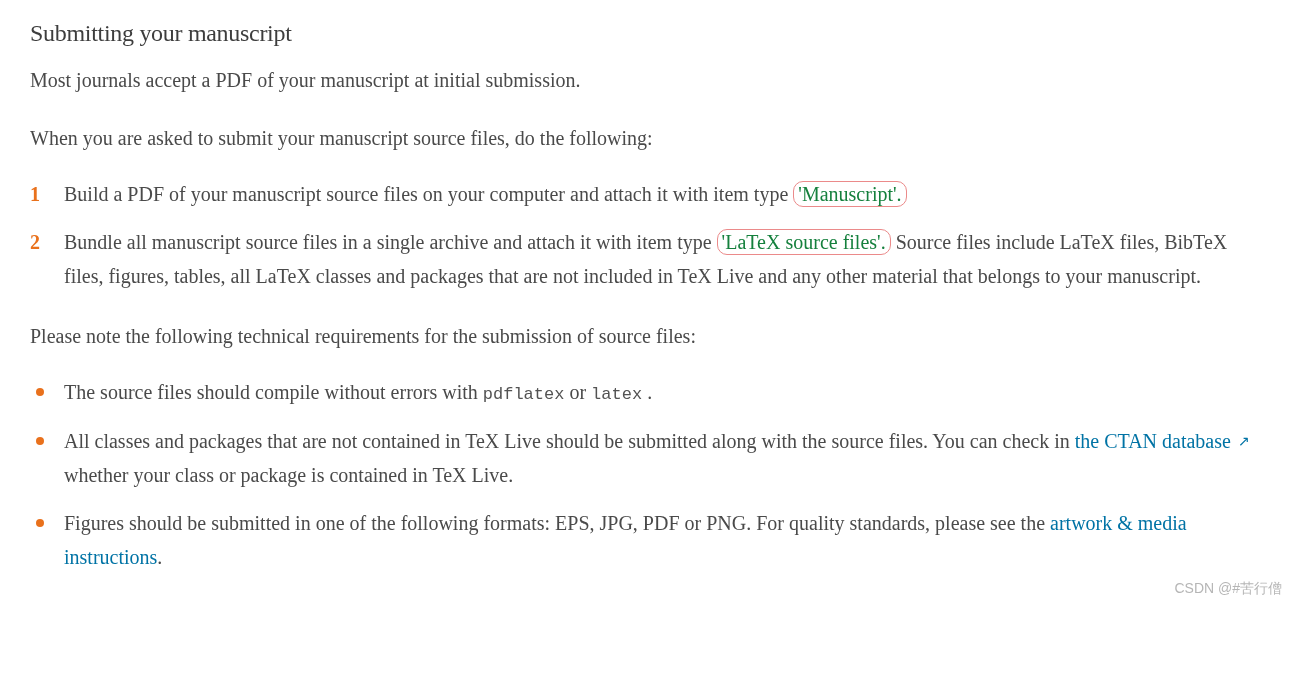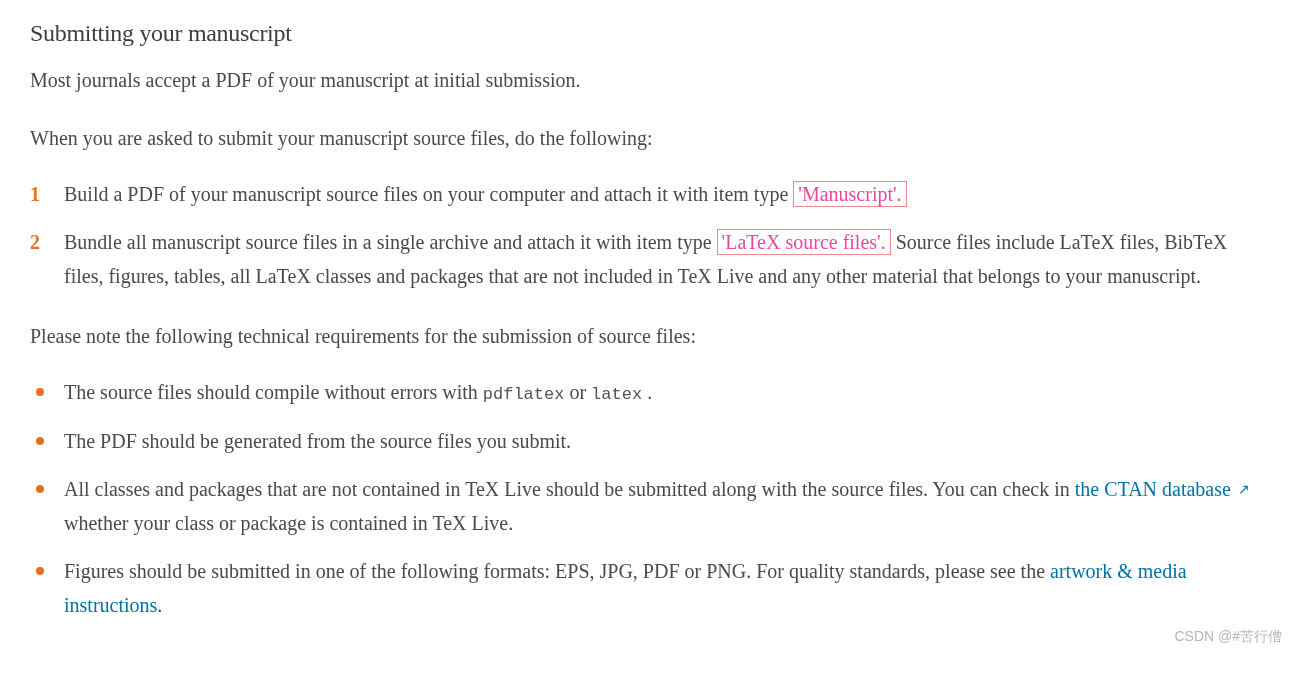--- a/index.html
+++ b/index.html
@@ -76,23 +76,23 @@
       left: 6px;
       top: 13px;
       width: 8px;
       height: 8px;
       background: #e9711c;
       border-radius: 50%;
     }
     .highlight-box {
       display: inline;
       border: 1px solid #eb8a8a;
-      border-radius: 0;
+      border-radius: 10px;
       padding: 1px 4px;
-      color: #ec4899;
+      color: #15803d;
     }
     code {
       font-family: 'Courier New', Courier, monospace;
       font-size: 17px;
       color: #535353;
     }
     a.link {
       color: #0073a5;
       text-decoration: none;
     }
@@ -131,21 +131,20 @@
     <span>Bundle all manuscript source files in a single archive and attach it with item type </span><span class="highlight-box">'LaTeX source files'.</span><span> Source files include LaTeX files, BibTeX files, figures, tables, all LaTeX classes and packages that are not included in TeX Live and any other material that belongs to your manuscript.</span>
   </li>
 </ol>
 
 <p class="lead">Please note the following technical requirements for the submission of source files:</p>
 
 <ul>
   <li>
     <span>The source files should compile without errors with </span><code>pdflatex</code><span> or </span><code>latex</code><span> .</span>
   </li>
-  <li>The PDF should be generated from the source files you submit.</li>
   <li>
     <span>All classes and packages that are not contained in TeX Live should be submitted along with the source files. You can check in </span><a href="#" class="link"><span>the CTAN database</span> <span class="ext-icon">↗</span></a><span> whether your class or package is contained in TeX Live.</span>
   </li>
   <li>
     <span>Figures should be submitted in one of the following formats: EPS, JPG, PDF or PNG. For quality standards, please see the </span><a href="#" class="link">artwork &amp; media instructions</a><span>.</span>
   </li>
 </ul>
 
 <div class="watermark">CSDN @#苦行僧</div>
 

